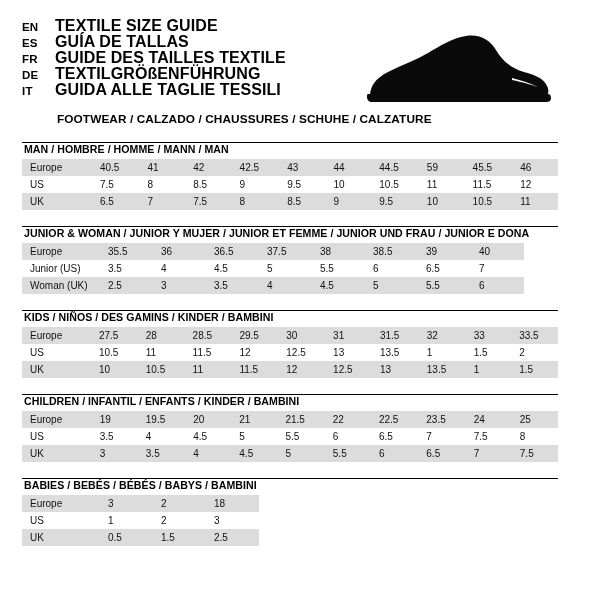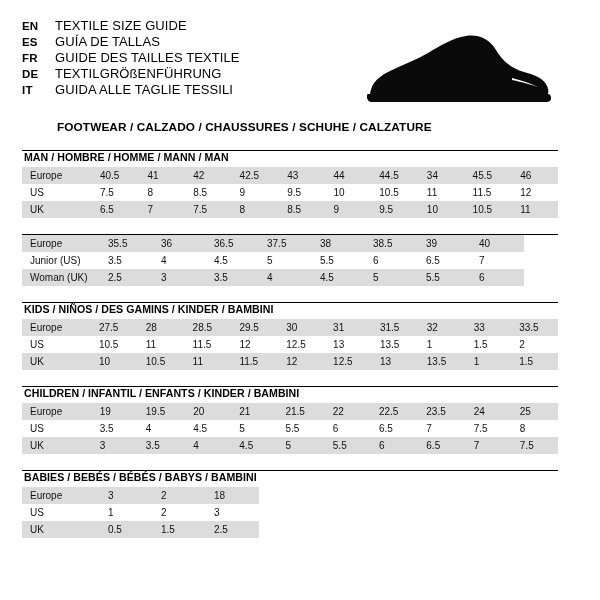--- a/index.html
+++ b/index.html
@@ -35,33 +35,33 @@
     height: 16px;
     line-height: 16px;
   }
   .lang-code {
     width: 33px;
     font-size: 11.5px;
     font-weight: 700;
     letter-spacing: 0.2px;
   }
   .lang-title {
-    font-size: 13px;
-    font-weight: 400;
+    font-size: 16px;
+    font-weight: 700;
     letter-spacing: 0.1px;
   }
   .shoe-art {
     position: absolute;
     right: 6px;
     top: 16px;
     width: 190px;
     height: 72px;
   }
   .section-head {
-    margin-top: 14px;
+    margin-top: 6px;
     font-size: 11.8px;
     font-weight: 700;
     letter-spacing: 0.1px;
     padding-left: 35px;
   }
 
   
   .block {
     margin-top: 16px;
   }
@@ -163,21 +163,21 @@
           <tbody>
             <tr class="shaded">
               <td class="label">Europe</td>
               <td>40.5</td>
               <td>41</td>
               <td>42</td>
               <td>42.5</td>
               <td>43</td>
               <td>44</td>
               <td>44.5</td>
-              <td>34</td>
+              <td>59</td>
               <td>45.5</td>
               <td>46</td>
             </tr>
             <tr class="plain">
               <td class="label">US</td>
               <td>7.5</td>
               <td>8</td>
               <td>8.5</td>
               <td>9</td>
               <td>9.5</td>
@@ -198,20 +198,21 @@
               <td>9.5</td>
               <td>10</td>
               <td>10.5</td>
               <td>11</td>
             </tr>
           </tbody>
         </table>
       </div>
       <div class="block">
         <div class="rule"></div>
+        <div class="block-title">JUNIOR &amp; WOMAN / JUNIOR Y MUJER / JUNIOR ET FEMME / JUNIOR UND FRAU / JUNIOR E DONA</div>
         <table class="size-table">
           <colgroup>
             <col class="c-label">
             <col class="c-data">
             <col class="c-data">
             <col class="c-data">
             <col class="c-data">
             <col class="c-data">
             <col class="c-data">
             <col class="c-data">

